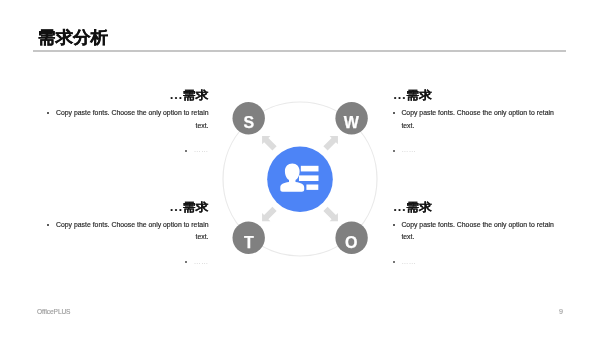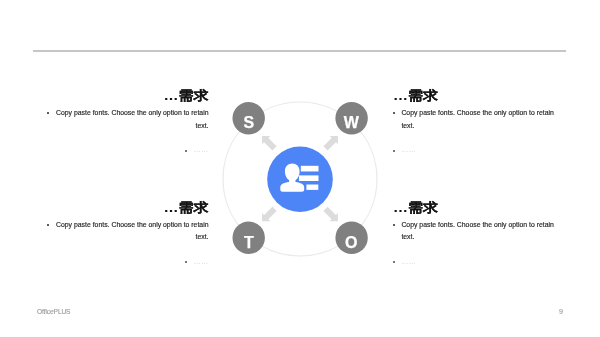--- a/index.html
+++ b/index.html
@@ -18,22 +18,22 @@
     letter-spacing:0px; line-height:16px; transform:scaleY(0.95); transform-origin:left top;
   }
   .title-rule {
     position:absolute; left:33px; top:49.8px; width:533px; height:1.9px;
     background:#c6c6c6;
   }
 
   
   .block { position:absolute; width:161.5px; }
   .block .heading {
-    font-size:15px; font-weight:700; color:#141414; line-height:9px;
-    margin:0 0 6.8px 0; -webkit-text-stroke:0.08px #141414;
+    font-size:13px; font-weight:700; color:#141414; line-height:9px;
+    margin:0 0 6.8px 0;font-family:Liberation Serif, serif; -webkit-text-stroke:0.08px #141414;
   }
   .block .heading > span {
     display:inline-block; transform:scaleY(0.88); transform-origin:left top;
   }
   .block .bullets { margin:0; padding:0; list-style:none; }
   .block .bullets li {
     font-size:6.88px; color:#262626; line-height:12.8px; position:relative; -webkit-text-stroke:0.16px #262626;
   }
   .block .bullets li.faint { color:#c5c5c5; margin-top:11.8px; -webkit-text-stroke:0px; letter-spacing:0.5px; }
 
@@ -73,20 +73,21 @@
   .footer-page {
     position:absolute; left:559.1px; top:309.2px;
     font-size:7.2px; color:#a0a0a0; line-height:6.2px; -webkit-text-stroke:0.1px #a0a0a0;
   }
 </style>
 </head>
 <body>
 
 <div class="slide">
 
+  <div class="title">需求分析</div>
   <div class="title-rule"></div>
 
   <div class="block left" id="block-tl">
     <div class="heading"><span>…需求</span></div>
     <ul class="bullets">
       <li><span class="bul"></span><span>Copy paste fonts. Choose the only option to retain text.</span></li>
       <li class="faint"><span class="bul"></span><span>……</span></li>
     </ul>
   </div>
 

